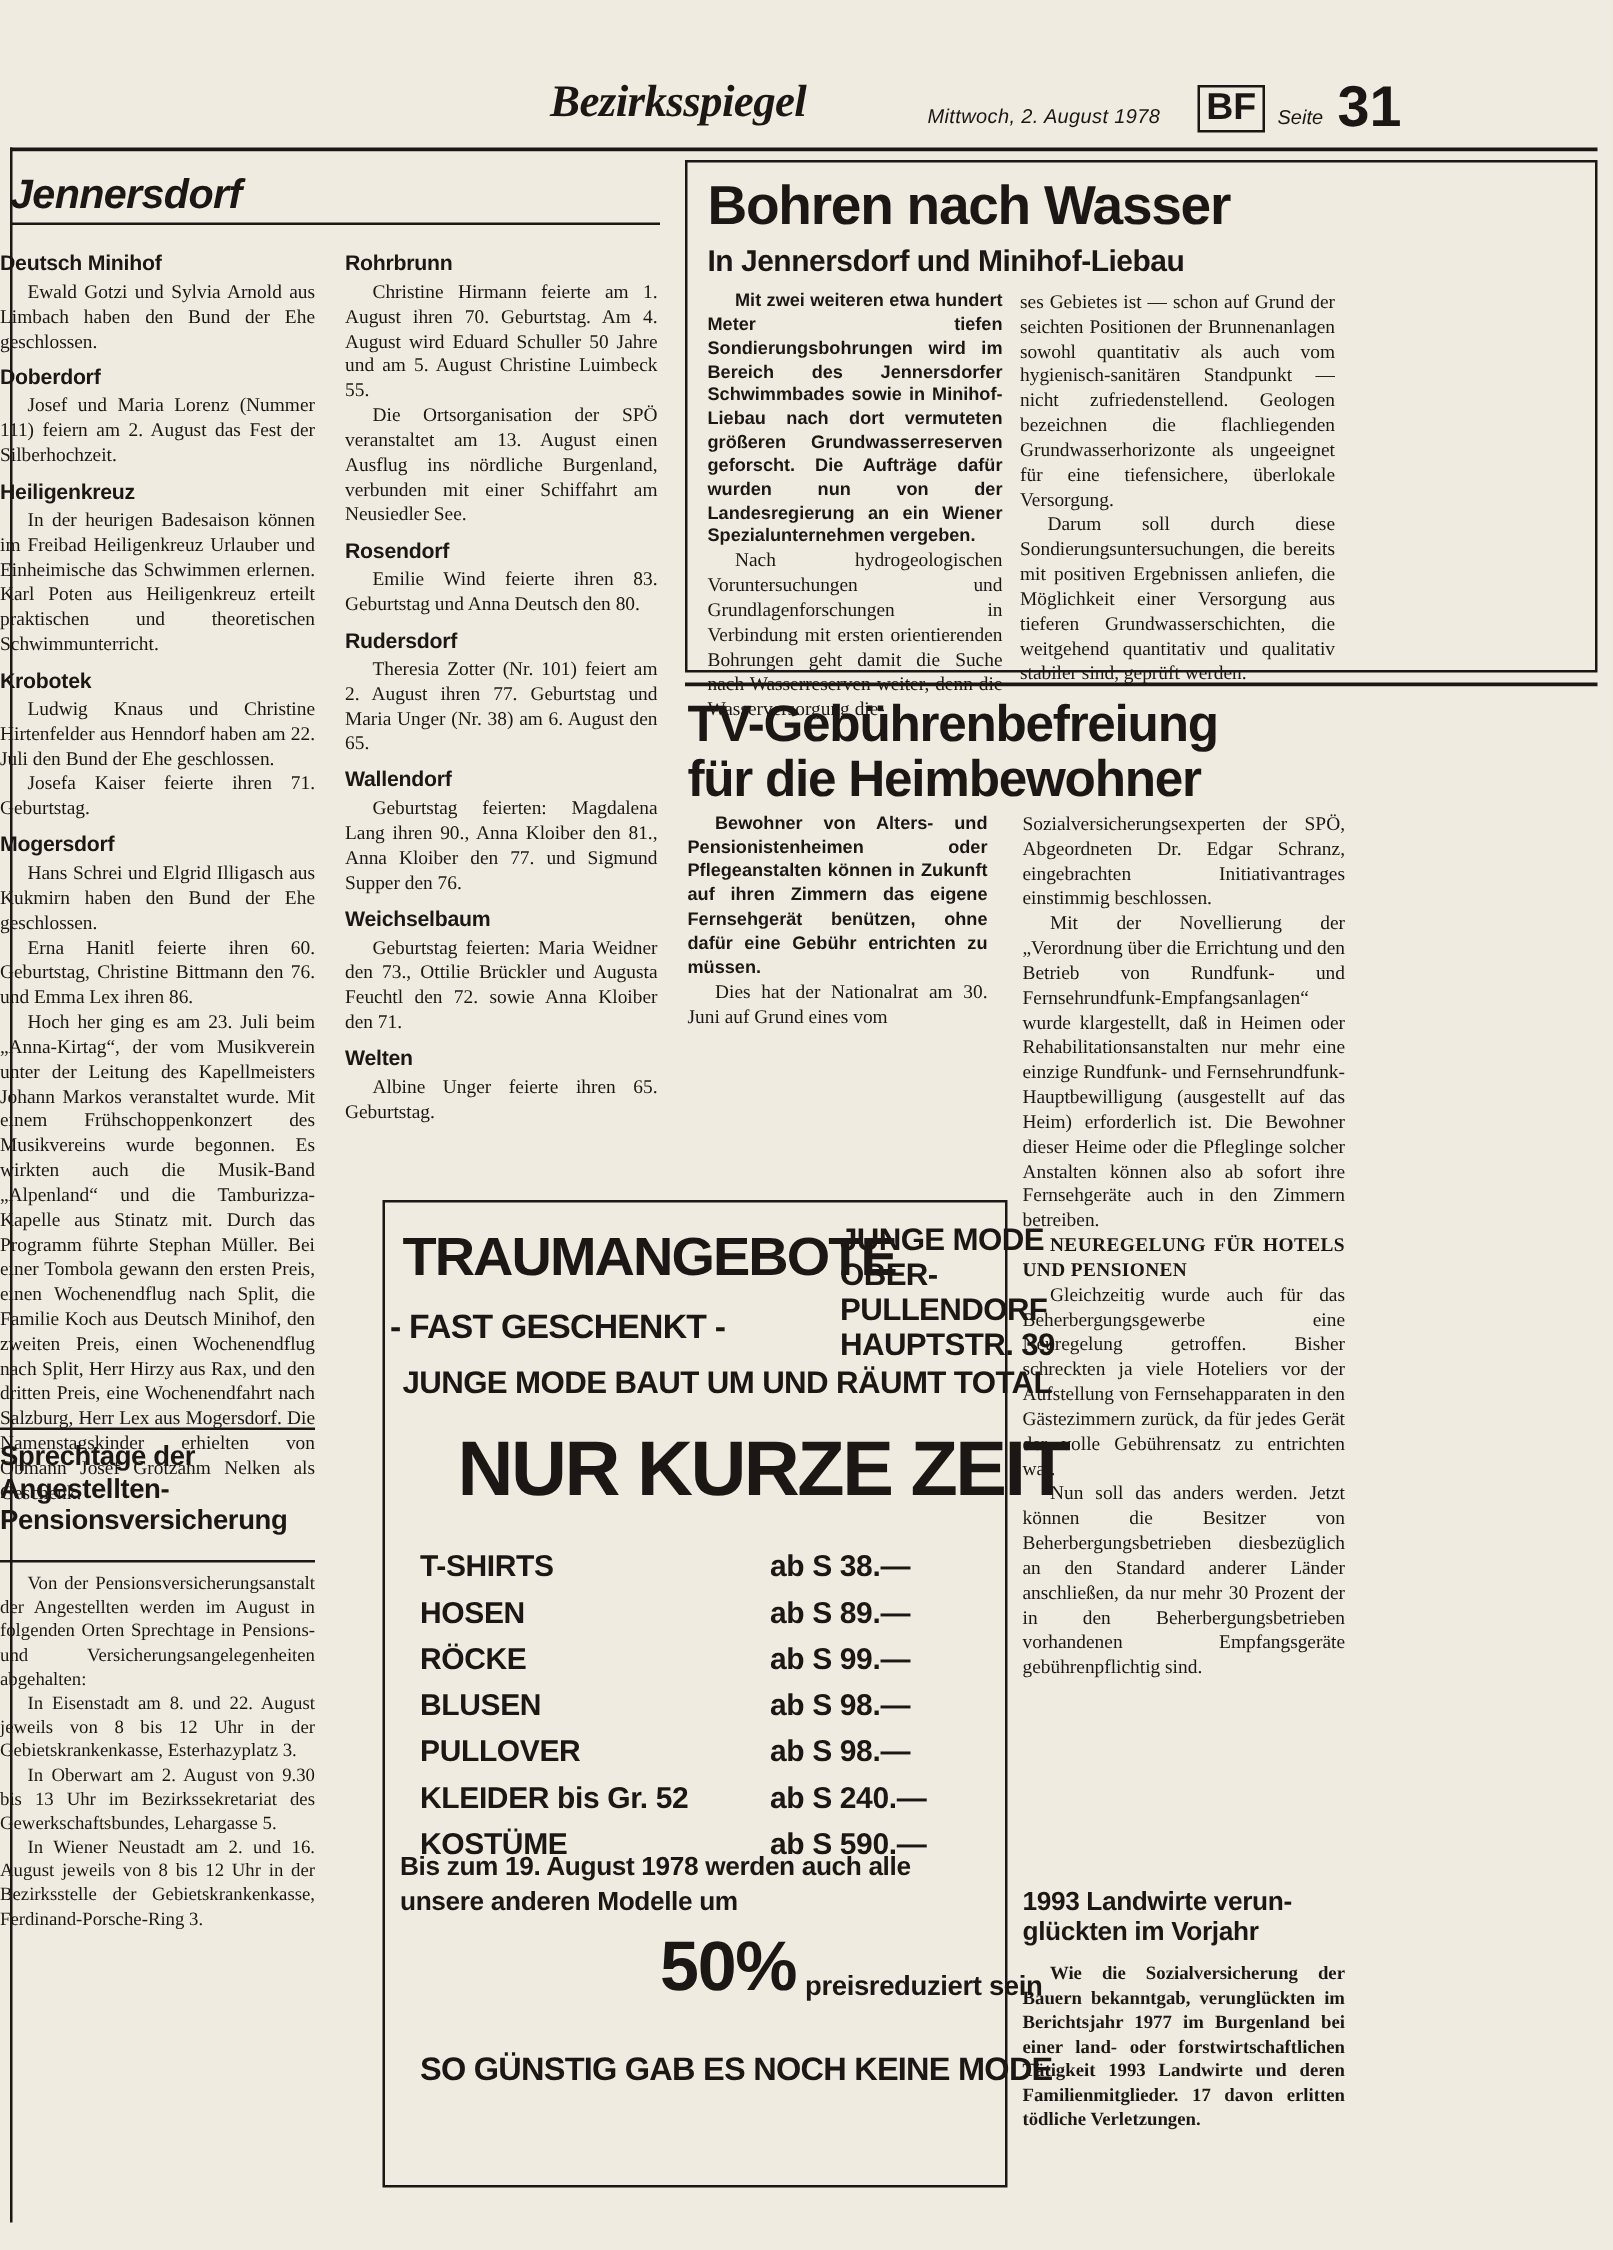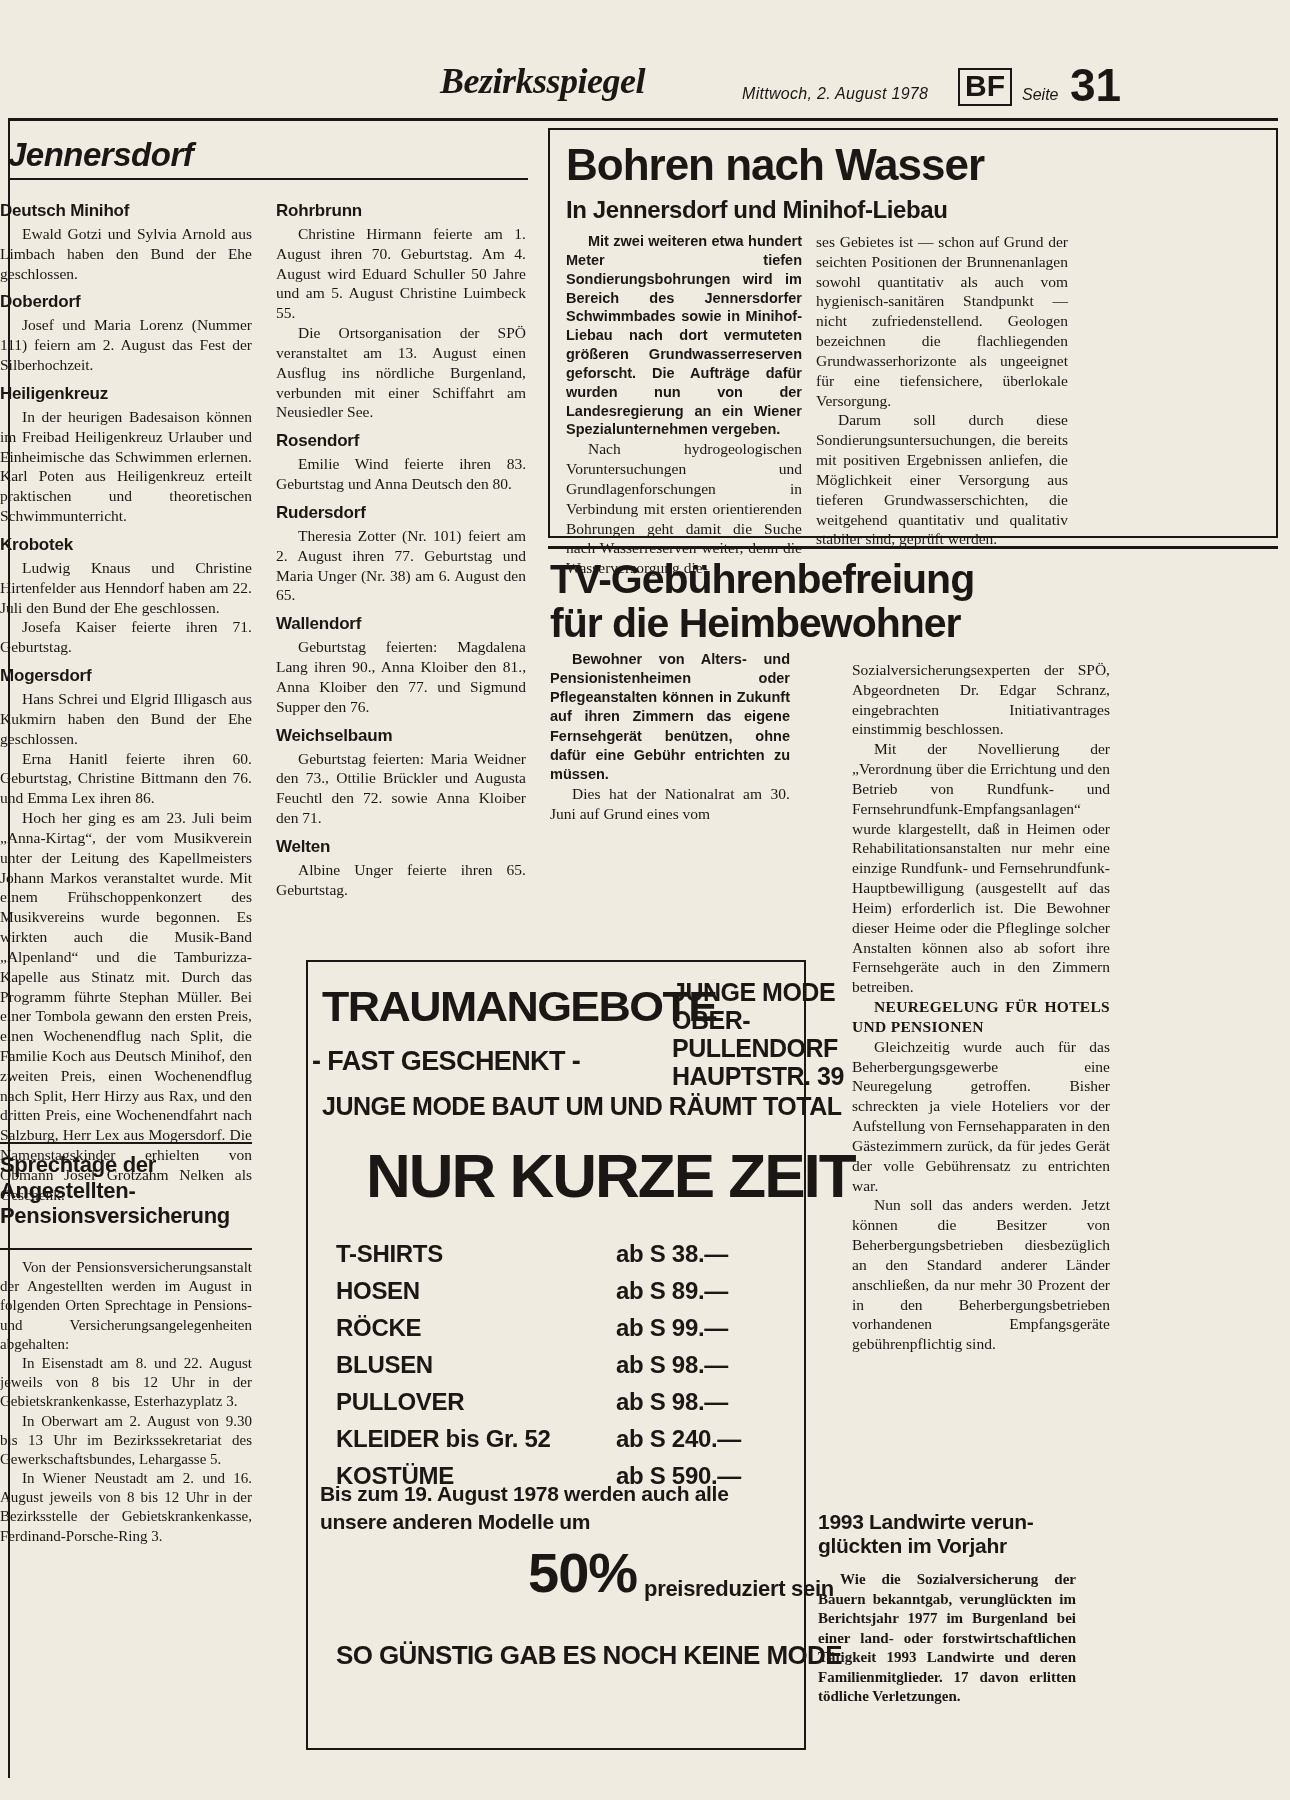--- a/index.html
+++ b/index.html
@@ -193,21 +193,21 @@
     position: absolute;
     left: 550px; top: 558px;
     width: 730px;
     font-family: "Liberation Sans", sans-serif;
     font-weight: bold;
     font-size: 41px;
     line-height: 1.07;
     letter-spacing: -1px;
   }
   #tv-c1 { left: 550px; top: 650px; width: 240px; }
-  #tv-c2 { left: 852px; top: 650px; width: 258px; margin-top: 10px; }
+  #tv-c2 { left: 818px; top: 650px; width: 258px; }
   #tv-c1 p.lead {
     font-family: "Liberation Sans", sans-serif;
     font-weight: bold;
     font-size: 14.5px;
     line-height: 1.32;
   }
   .tv-sub {
     font-family: "Liberation Serif", serif;
     font-weight: bold;
     font-size: 14.5px;

